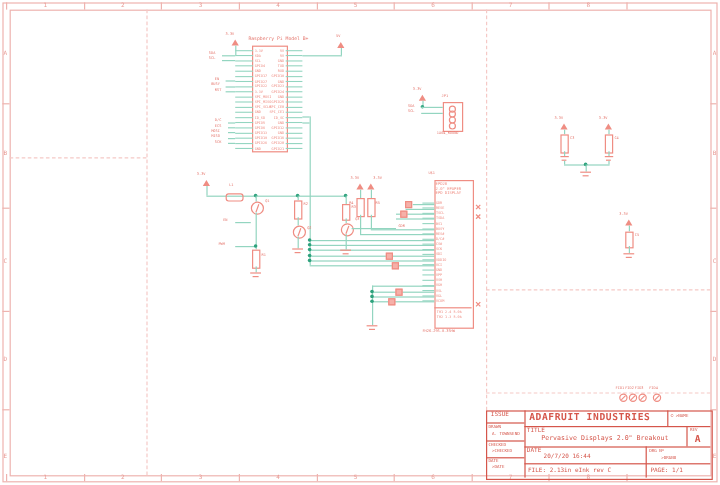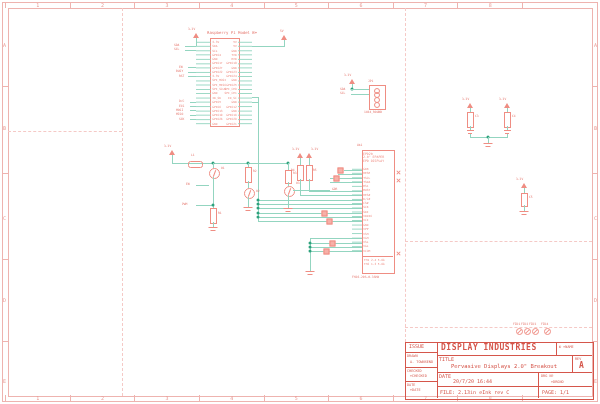--- a/index.html
+++ b/index.html
@@ -560,21 +560,21 @@
 <i class="tb" style="left:538px;top:372px;width:1px;height:26px"></i>
 
 <span class="tbt" style="left:409px;top:344px;font-size:5px">ISSUE</span>
 <span class="tbs" style="left:407px;top:353.5px">DRAWN</span>
 <span class="tbs" style="left:410px;top:359.5px">A. TOWNSEND</span>
 <span class="tbs" style="left:407px;top:368.5px">CHECKED</span>
 <span class="tbs" style="left:410px;top:374px">&gt;CHECKED</span>
 <span class="tbs" style="left:407px;top:382.5px">DATE</span>
 <span class="tbs" style="left:410px;top:388px">&gt;DATE</span>
 
-<span class="tbt" style="left:441px;top:344px;font-size:8px;font-weight:bold;letter-spacing:.5px">DISPLAY INDUSTRIES</span>
+<span class="tbt" style="left:441px;top:344px;font-size:8px;font-weight:bold;letter-spacing:.5px">ADAFRUIT INDUSTRIES</span>
 <span class="tbs" style="left:559px;top:345px">© &gt;NAME</span>
 <span class="tbt" style="left:439px;top:357px;font-size:5px">TITLE</span>
 <span class="tbt" style="left:451px;top:363.5px;font-size:5.5px">Pervasive Displays 2.0" Breakout</span>
 <span class="tbs" style="left:575px;top:356.5px">REV</span>
 <span class="tbt" style="left:579px;top:361.5px;font-size:8px;font-weight:bold">A</span>
 <span class="tbt" style="left:439px;top:374px;font-size:5px">DATE</span>
 <span class="tbt" style="left:453px;top:379px;font-size:5px">20/7/20 16:44</span>
 <span class="tbs" style="left:541px;top:373.5px">DRG Nº</span>
 <span class="tbs" style="left:551px;top:379.5px">&gt;DRGNO</span>
 <span class="tbt" style="left:440px;top:389.5px;font-size:5px">FILE: 2.13in eInk rev C</span>

